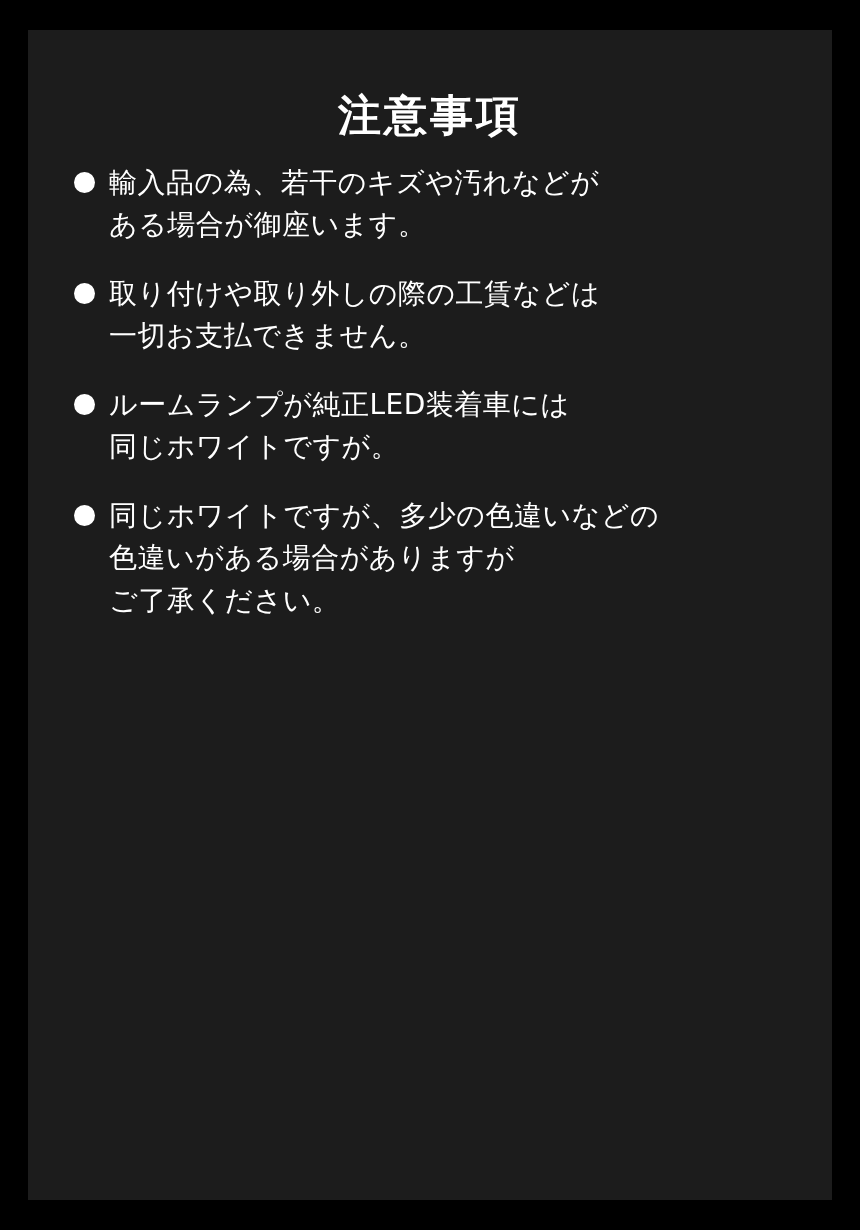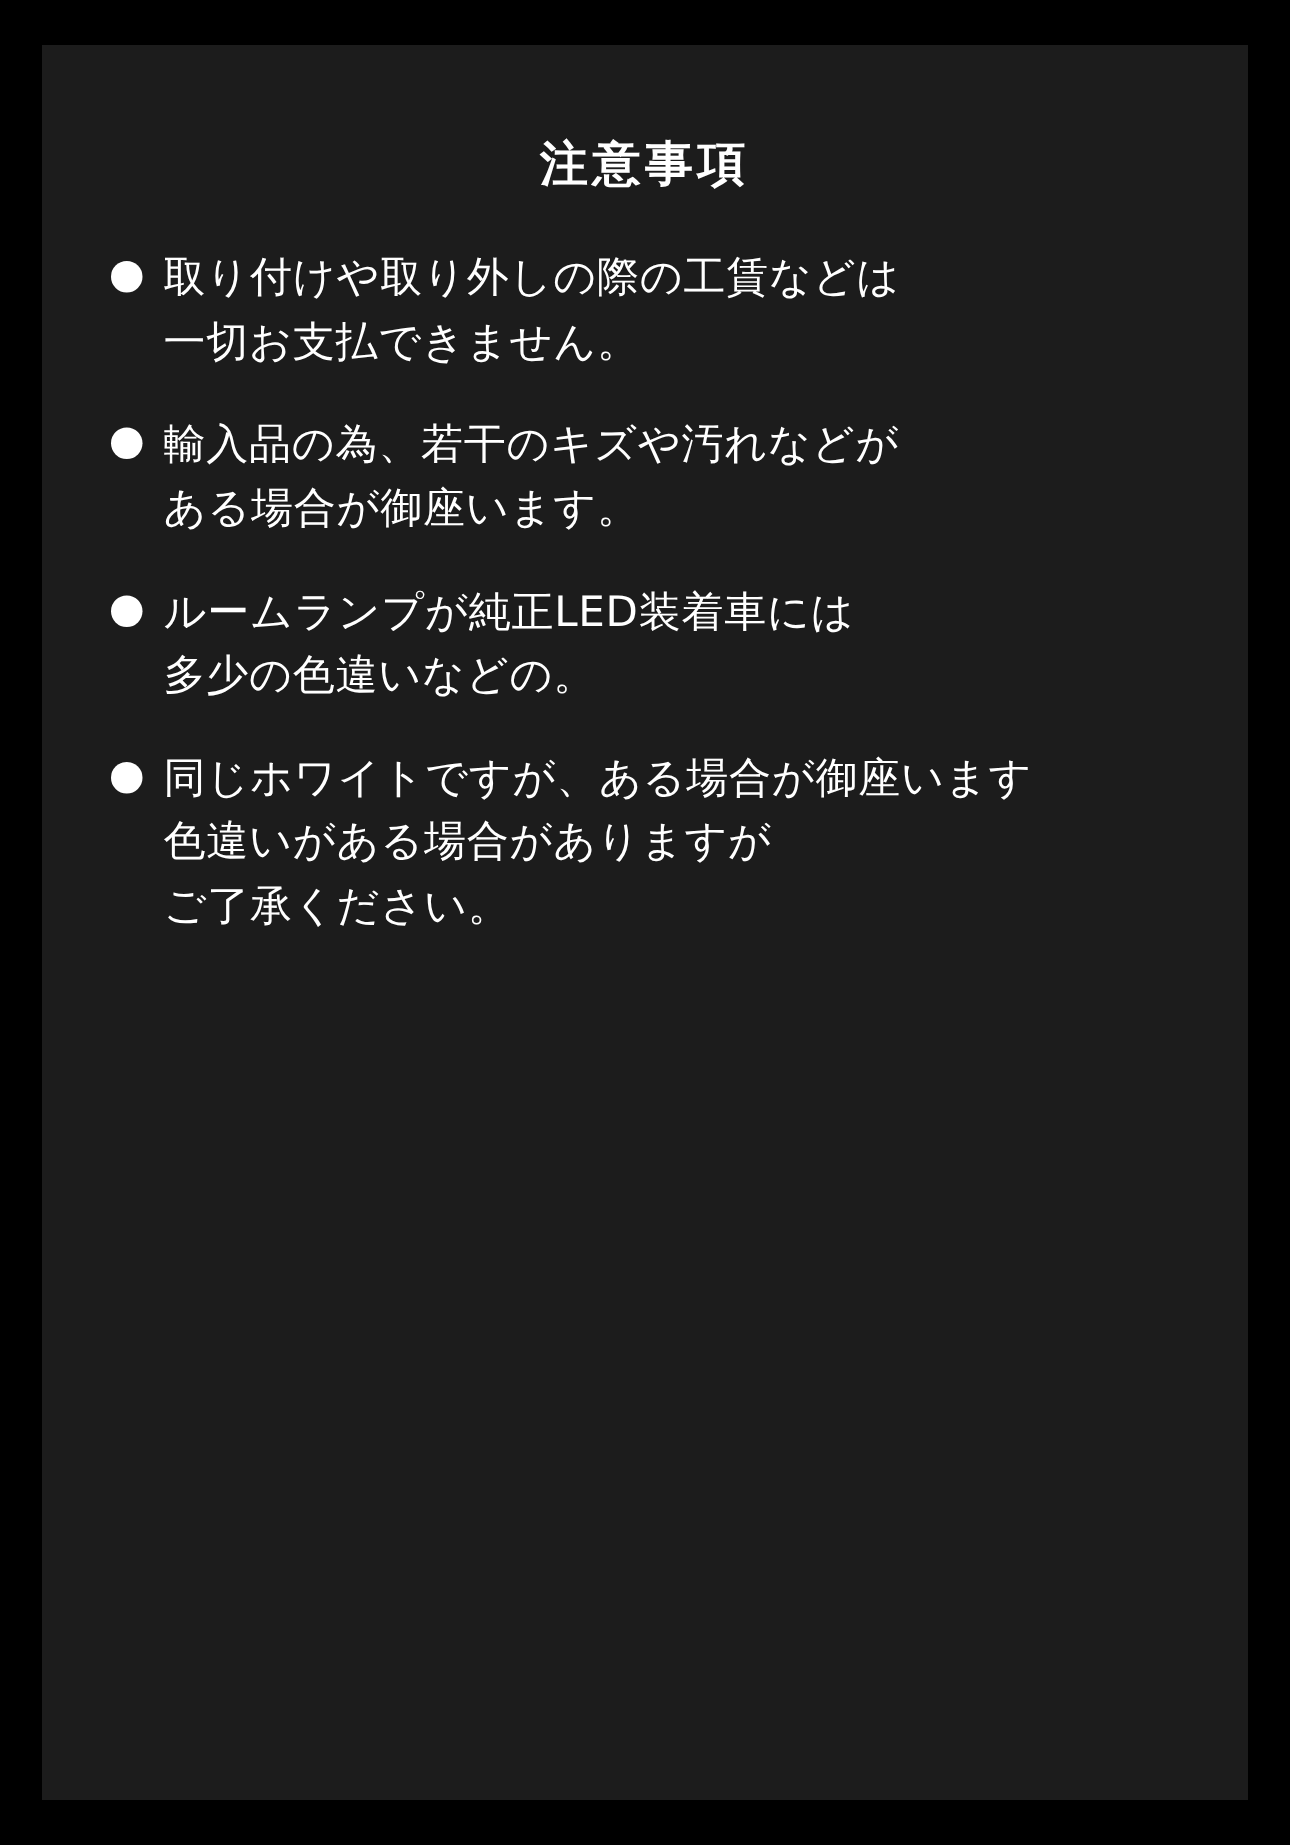--- a/index.html
+++ b/index.html
@@ -24,25 +24,25 @@
   .panel {
     position: relative;
     width: 100%;
     height: 100%;
     background: #1c1c1c;
     box-sizing: border-box;
     padding: 60px 46px 40px 46px;
   }
   .title {
     color: #ffffff;
-    font-size: 32px;
+    font-size: 43px;
     font-weight: bold;
     text-align: center;
     letter-spacing: 3px;
-    margin: 0 0 36px 0;
+    margin: 0 0 20px 0;
     line-height: 1.2;
   }
   .notes {
     margin: 0;
     padding: 0;
     list-style: none;
   }
   .note-item {
     display: flex;
     align-items: flex-start;
@@ -70,40 +70,40 @@
 
 <div class="page">
   <div class="panel">
 
     <h1 class="title">注意事項</h1>
 
     <ul class="notes">
 
       <li class="note-item">
         <span class="bullet"></span>
+        <span class="note-lines">輸入品の為、若干のキズや汚れなどが
+ある場合が御座います。</span>
+      </li>
+
+      <li class="note-item">
+        <span class="bullet"></span>
         <span class="note-lines">取り付けや取り外しの際の工賃などは
 一切お支払できません。</span>
       </li>
 
       <li class="note-item">
         <span class="bullet"></span>
-        <span class="note-lines">輸入品の為、若干のキズや汚れなどが
-ある場合が御座います。</span>
-      </li>
-
-      <li class="note-item">
-        <span class="bullet"></span>
         <span class="note-lines">ルームランプが純正LED装着車には
-多少の色違いなどの。</span>
+同じホワイトですが。</span>
       </li>
 
 
       <li class="note-item">
         <span class="bullet"></span>
-        <span class="note-lines">同じホワイトですが、ある場合が御座います
+        <span class="note-lines">同じホワイトですが、多少の色違いなどの
 色違いがある場合がありますが
 ご了承ください。</span>
       </li>
 
 
 
     </ul>
   </div>
 </div>
 

